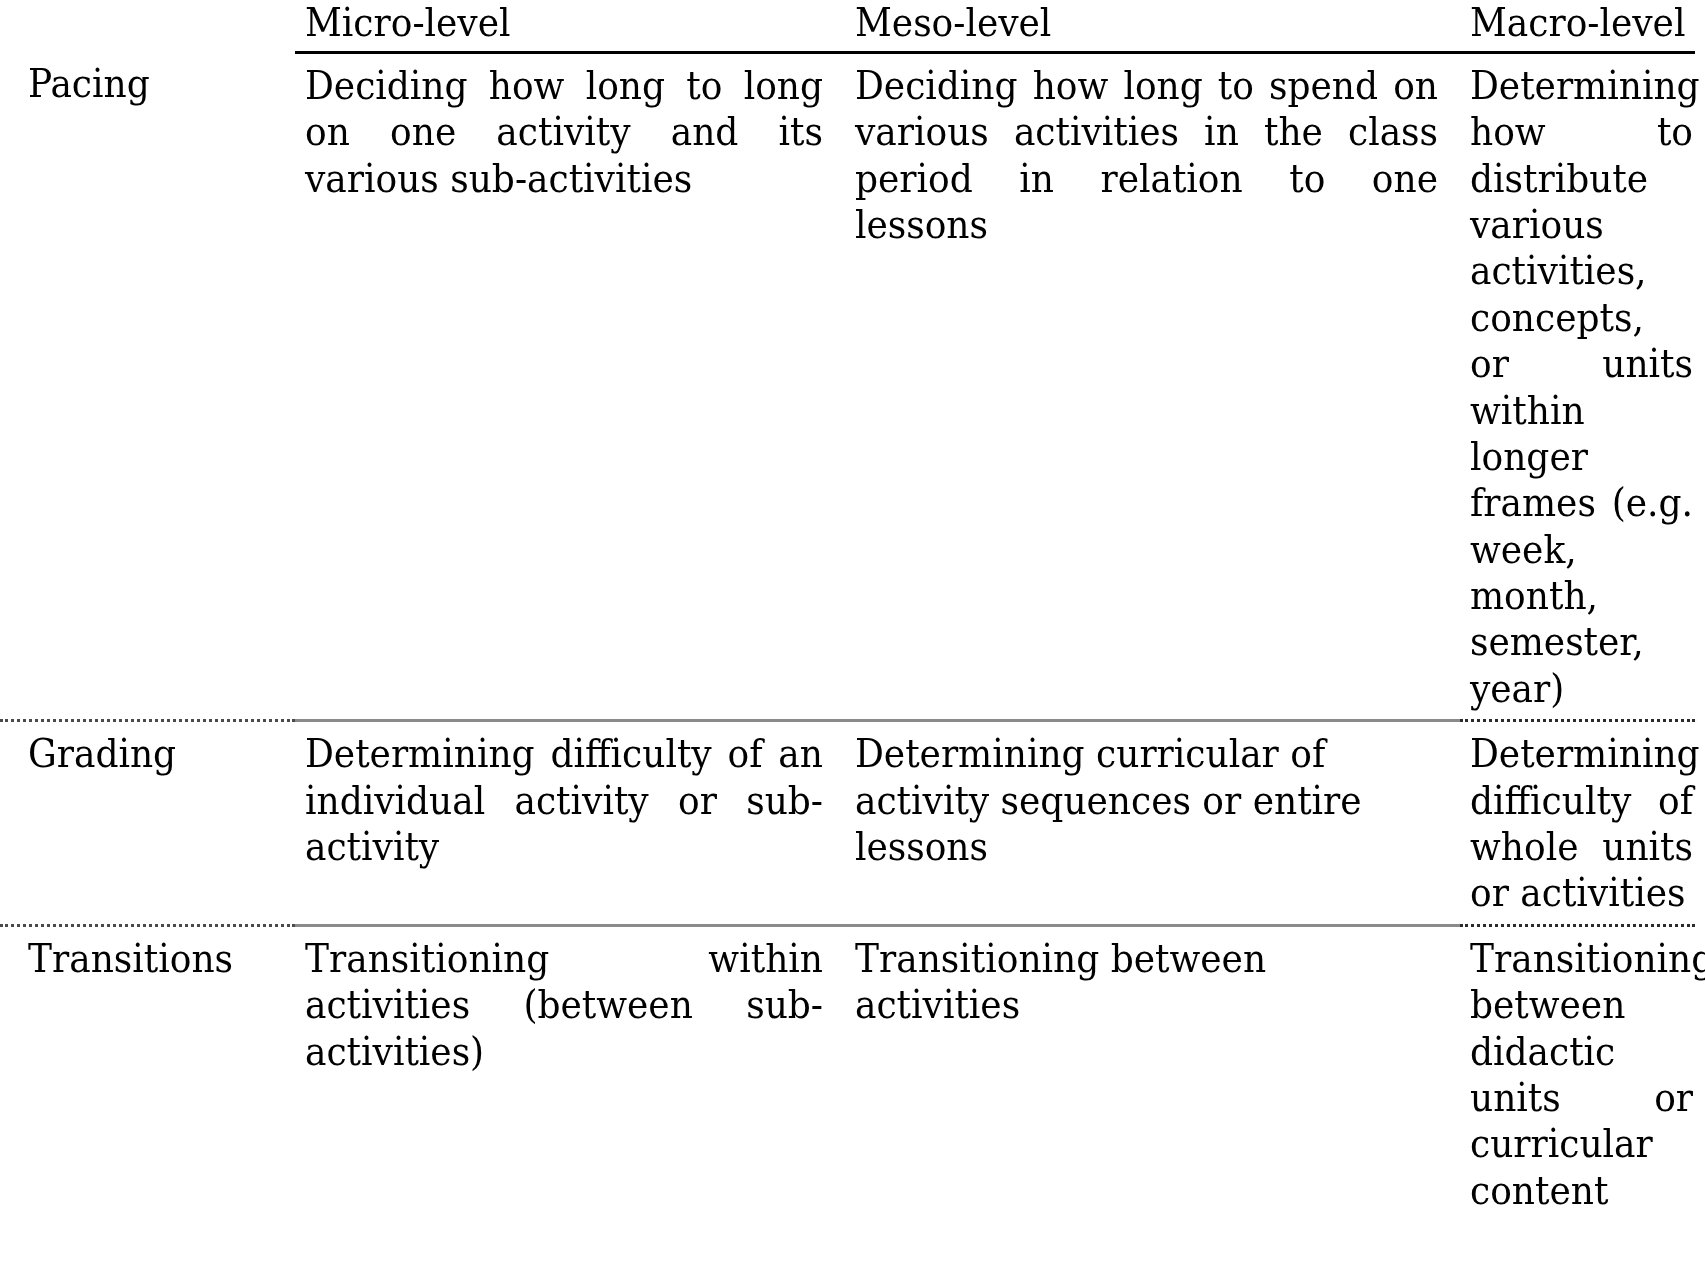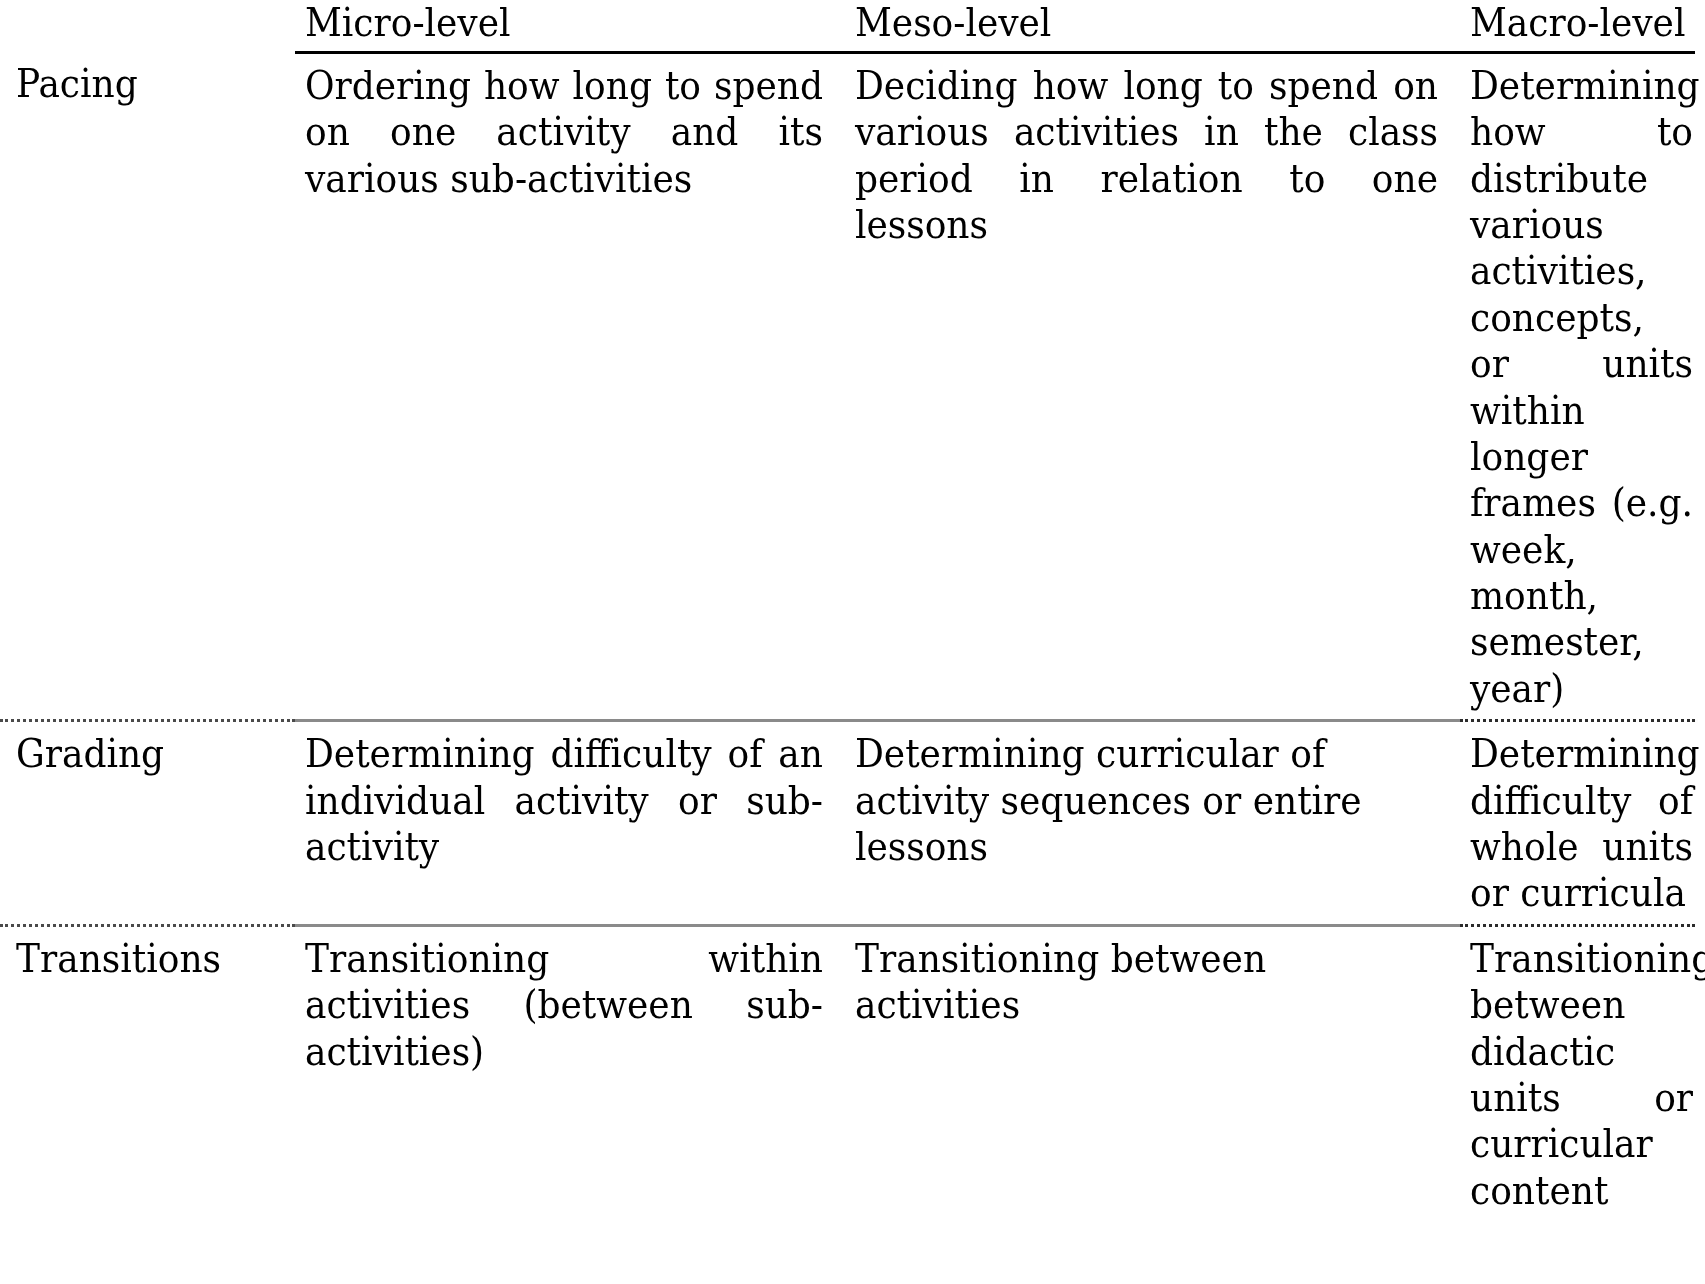--- a/index.html
+++ b/index.html
@@ -55,21 +55,21 @@
   }
 
   tbody td {
     vertical-align: top;
     font-size: 40px;
     line-height: 1.16;
     padding: 8px 16px 8px 0;
     border: none;
   }
   tbody td.cell-label {
-    padding-left: 16px;
+    padding-left: 28px;
     padding-right: 10px;
     text-align: left;
     hyphens: none;
   }
   tbody td.cell-body {
     padding-left: 10px;
     padding-right: 22px;
     text-align: justify;
     text-justify: inter-word;
   }
@@ -107,31 +107,31 @@
         <th class="h-label"></th>
         <th class="h-col">Micro-level</th>
         <th class="h-col">Meso-level</th>
         <th class="h-col">Macro-level</th>
       </tr>
     </thead>
     <tbody>
 
       <tr>
         <td class="cell-label">Pacing</td>
-        <td class="cell-body">Ordering how long to spend on one activity and its various sub-activities</td>
+        <td class="cell-body">Deciding how long to long on one activity and its various sub-activities</td>
         <td class="cell-body">Deciding how long to spend on various activities in the class period in relation to one lessons</td>
         <td class="cell-body last">Determining how to distribute various activities, concepts, or units within longer frames (e.g. week, month, semester, year)</td>
       </tr>
 
 
       <tr class="ruled">
         <td class="cell-label">Grading</td>
         <td class="cell-body">Determining difficulty of an individual activity or sub-activity</td>
         <td class="cell-body nojust">Determining curricular of activity sequences or entire lessons</td>
-        <td class="cell-body last">Determining difficulty of whole units or curricula</td>
+        <td class="cell-body last">Determining difficulty of whole units or activities</td>
       </tr>
 
       <tr class="ruled">
         <td class="cell-label">Transitions</td>
         <td class="cell-body">Transitioning within activities (between sub-activities)</td>
         <td class="cell-body nojust">Transitioning between activities</td>
         <td class="cell-body last">Transitioning between didactic units or curricular content</td>
       </tr>
 
     </tbody>

